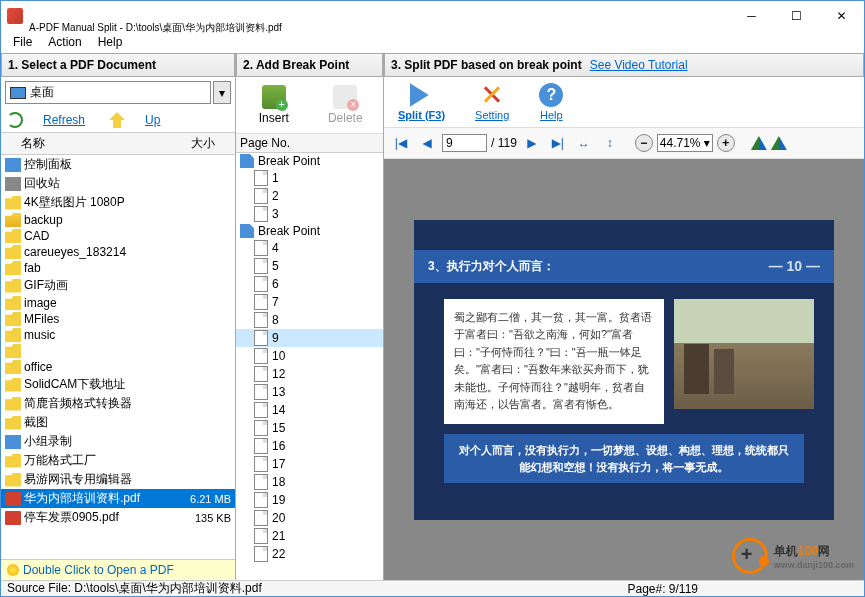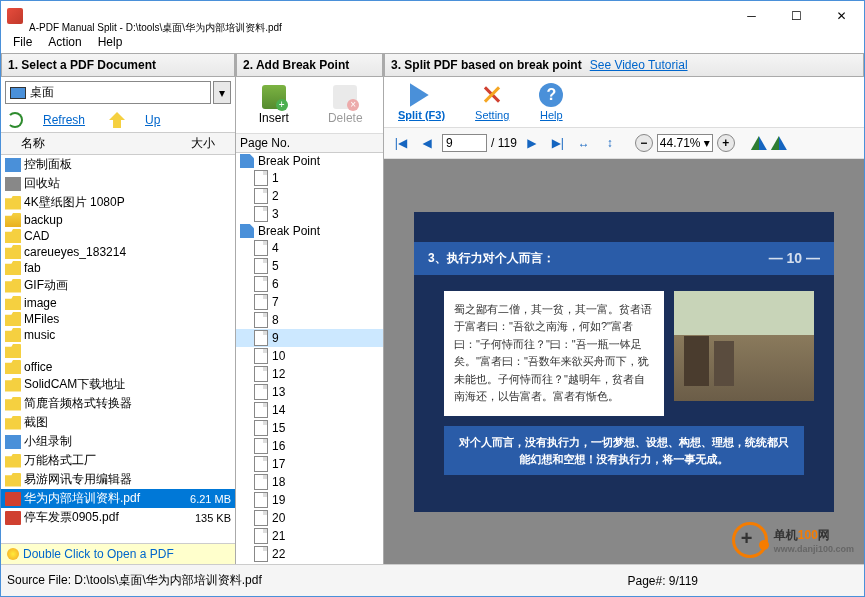--- a/index.html
+++ b/index.html
@@ -99,21 +99,21 @@
 .photo-box::after { content: ""; position: absolute; left: 40px; top: 50px; width: 20px; height: 45px; background: #5a4c3e; }
 .highlight-box { background: #2a5ca8; margin: 0 30px; padding: 8px 12px; font-size: 11px; font-weight: bold; line-height: 1.5; text-align: center; }
 
 .watermark { position: absolute; right: 10px; bottom: 6px; display: flex; align-items: center; gap: 6px; font-size: 16px; font-weight: bold; }
 .wm-icon { width: 36px; height: 36px; border: 3px solid #f57c00; border-radius: 50%; position: relative; }
 .wm-icon::before { content: "+"; position: absolute; left: 6px; top: 2px; font-size: 20px; color: #333; }
 .wm-icon::after { content: ""; position: absolute; right: -4px; top: 50%; width: 10px; height: 10px; background: #f57c00; border-radius: 50%; }
 .wm-text .t1 { color: #333; }
 .wm-text .t2 { color: #f57c00; }
 
-.statusbar { height: 32px; border-top: 1px solid #ccc; display: flex; align-items: center; padding: 0 6px; font-size: 11px; background: #f5f5f5; }
+.statusbar { height: 16px; border-top: 1px solid #ccc; display: flex; align-items: center; padding: 0 6px; font-size: 11px; background: #f5f5f5; }
 .statusbar .s1 { flex: 1; }
 </style>
 </head>
 <body>
 
 <div class="titlebar">
   <div class="app-icon"></div>
   <div class="titlebar-text">A-PDF Manual Split - D:\tools\桌面\华为内部培训资料.pdf</div>
   <div class="win-controls">
     <div class="win-btn">─</div>

